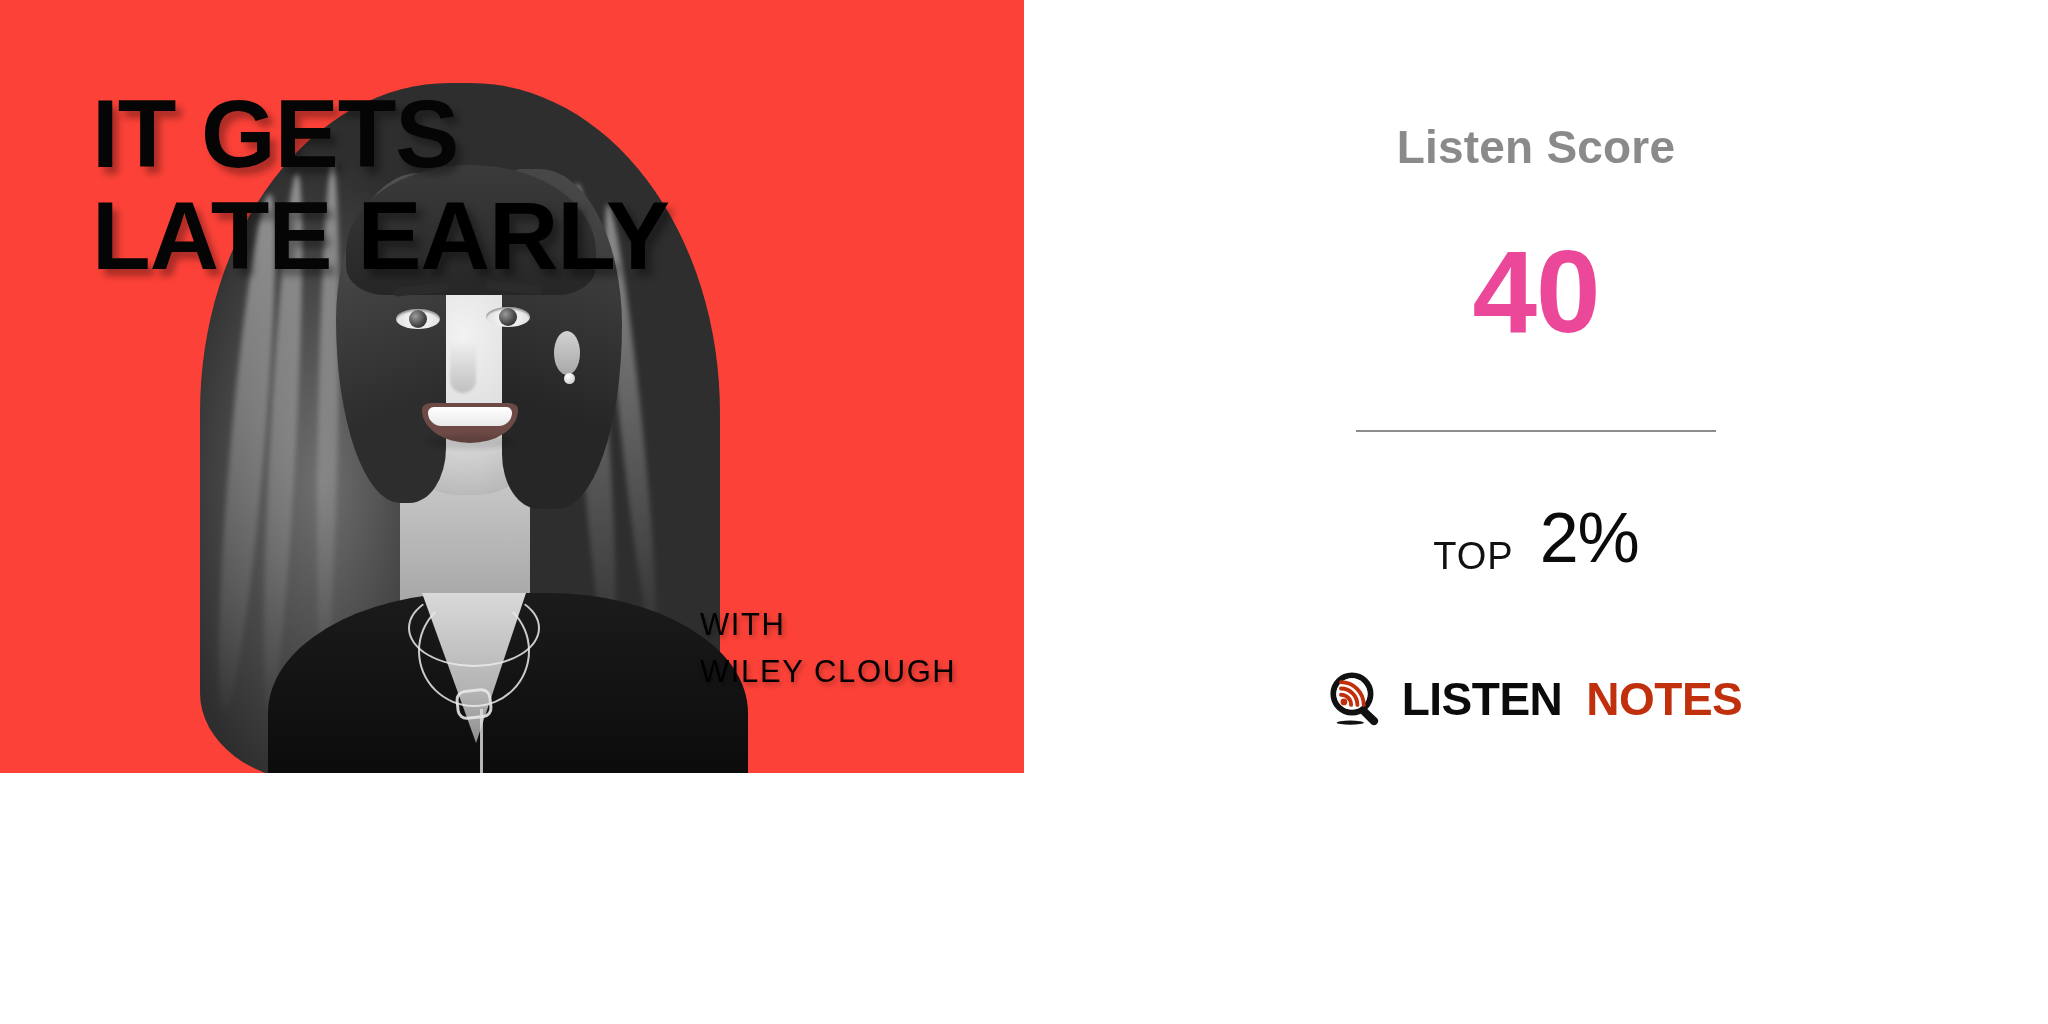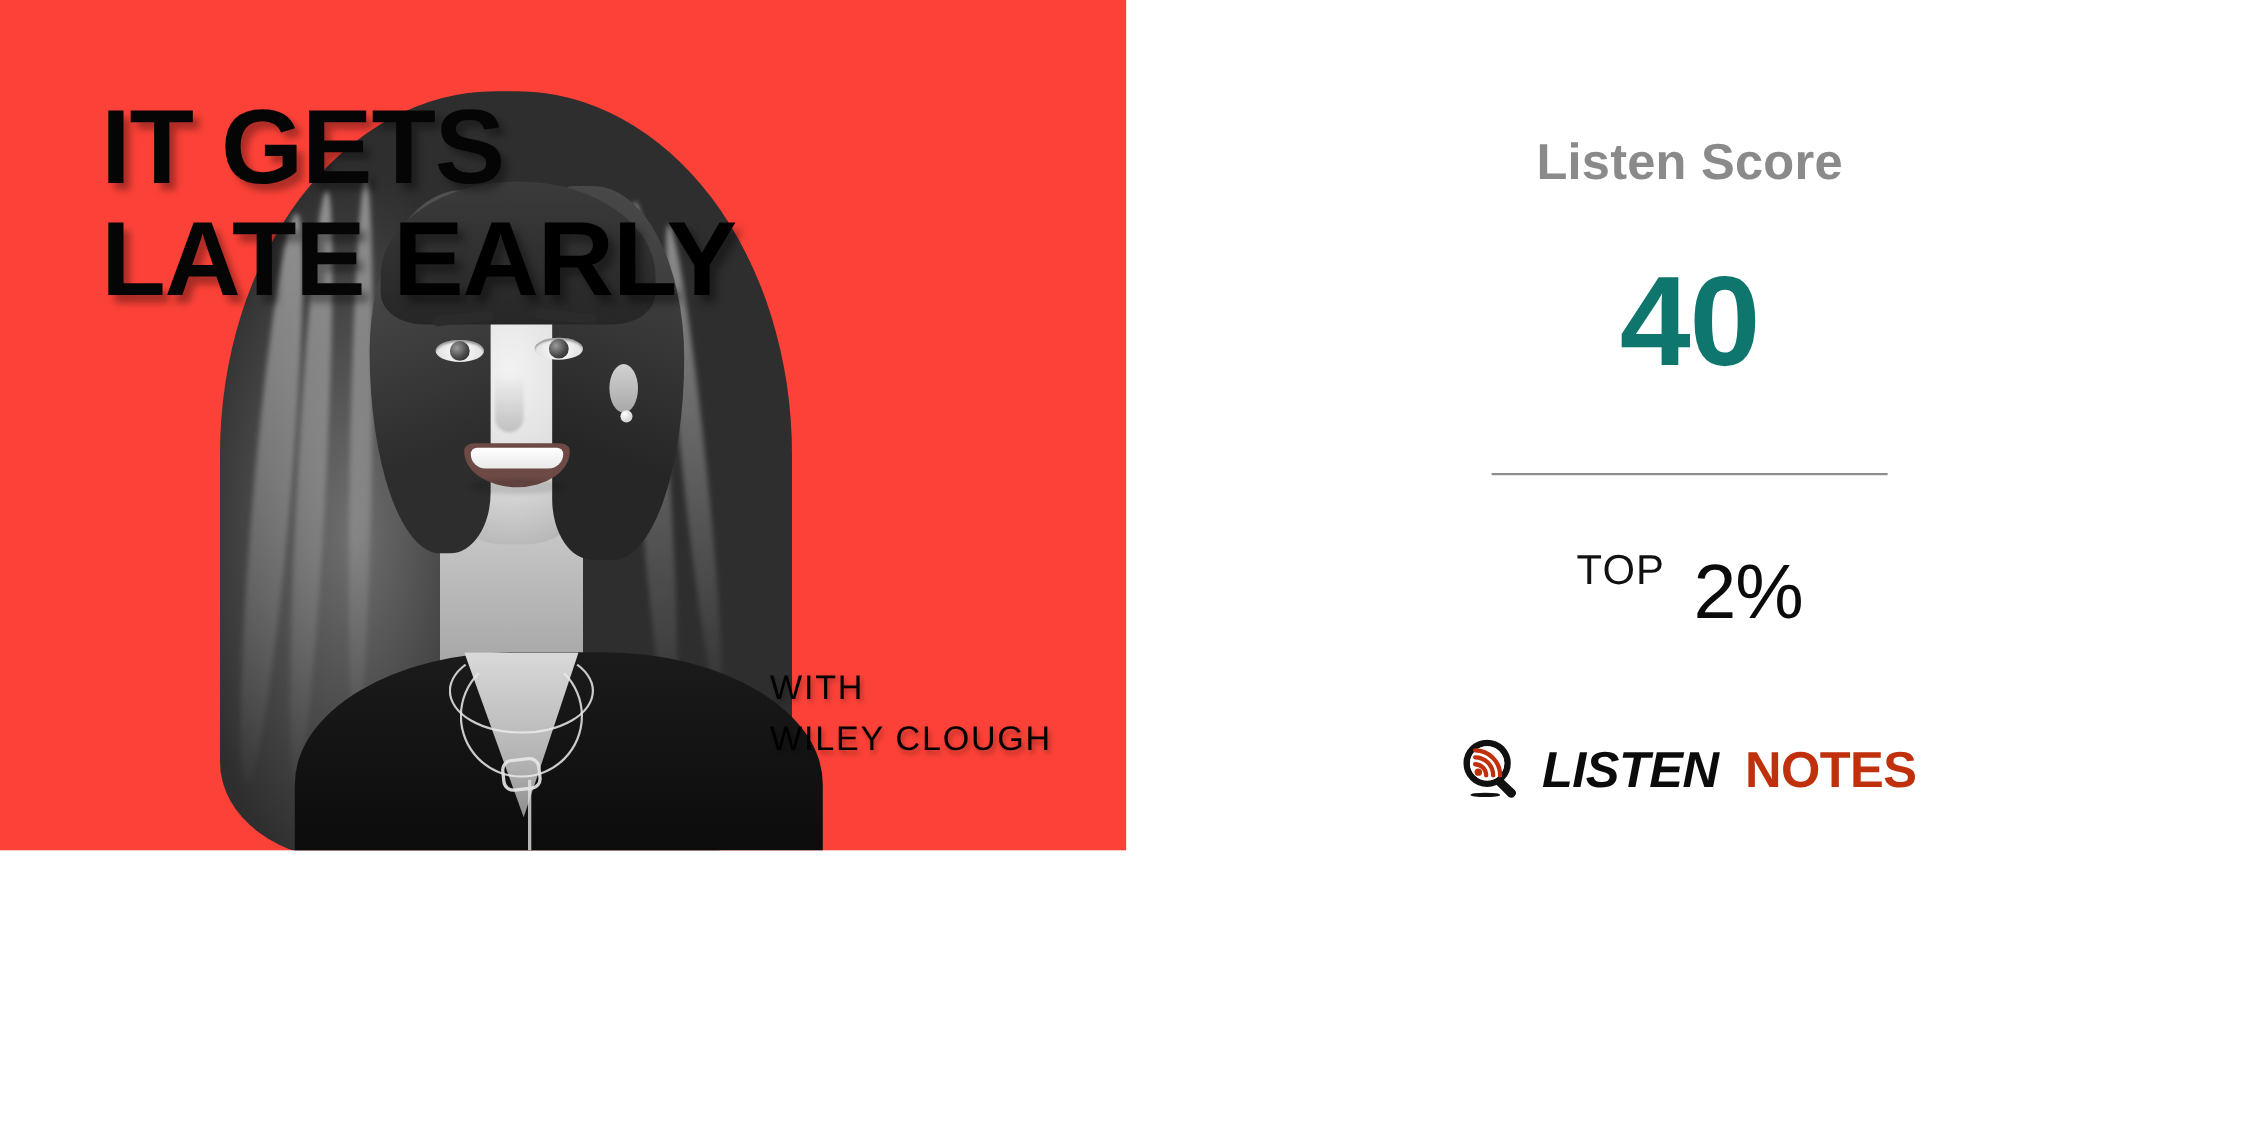--- a/index.html
+++ b/index.html
@@ -215,33 +215,33 @@
     margin-top:120px;
     font-size:46px;
     font-weight:bold;
     color:#8a8a8a;
     letter-spacing:0.2px;
   }
   .ls-value {
     margin-top:60px;
     font-size:116px;
     font-weight:bold;
-    color:#0f766e;
+    color:#ec4899;
     letter-spacing:-1px;
     line-height:1;
   }
   .ls-divider {
     margin-top:80px;
     width:360px; height:2px;
     background:#8d8d8d;
   }
   .ls-top-row {
     margin-top:66px;
     display:flex;
-    align-items:flex-start;
+    align-items:flex-end;
     gap:26px;
   }
   .ls-top-label {
     font-size:38px;
     font-weight:normal;
     color:#111111;
     letter-spacing:1px;
   }
   .ls-top-value {
     font-size:70px;
@@ -258,21 +258,21 @@
   }
   .logo-icon { width:54px; height:54px; display:block; }
   .logo-word {
     font-size:46px;
     font-weight:bold;
     font-stretch:condensed;
     letter-spacing:-0.5px;
     line-height:1;
     white-space:nowrap;
   }
-  .logo-listen { color:#0b0b0b;font-style:italic; }
+  .logo-listen { color:#0b0b0b; }
   .logo-notes  { color:#C0300C; margin-left:24px; }
 </style>
 </head>
 <body>
 
 <div id="page">
 
   <div class="cover">
 
     <div class="photo-wrap">

